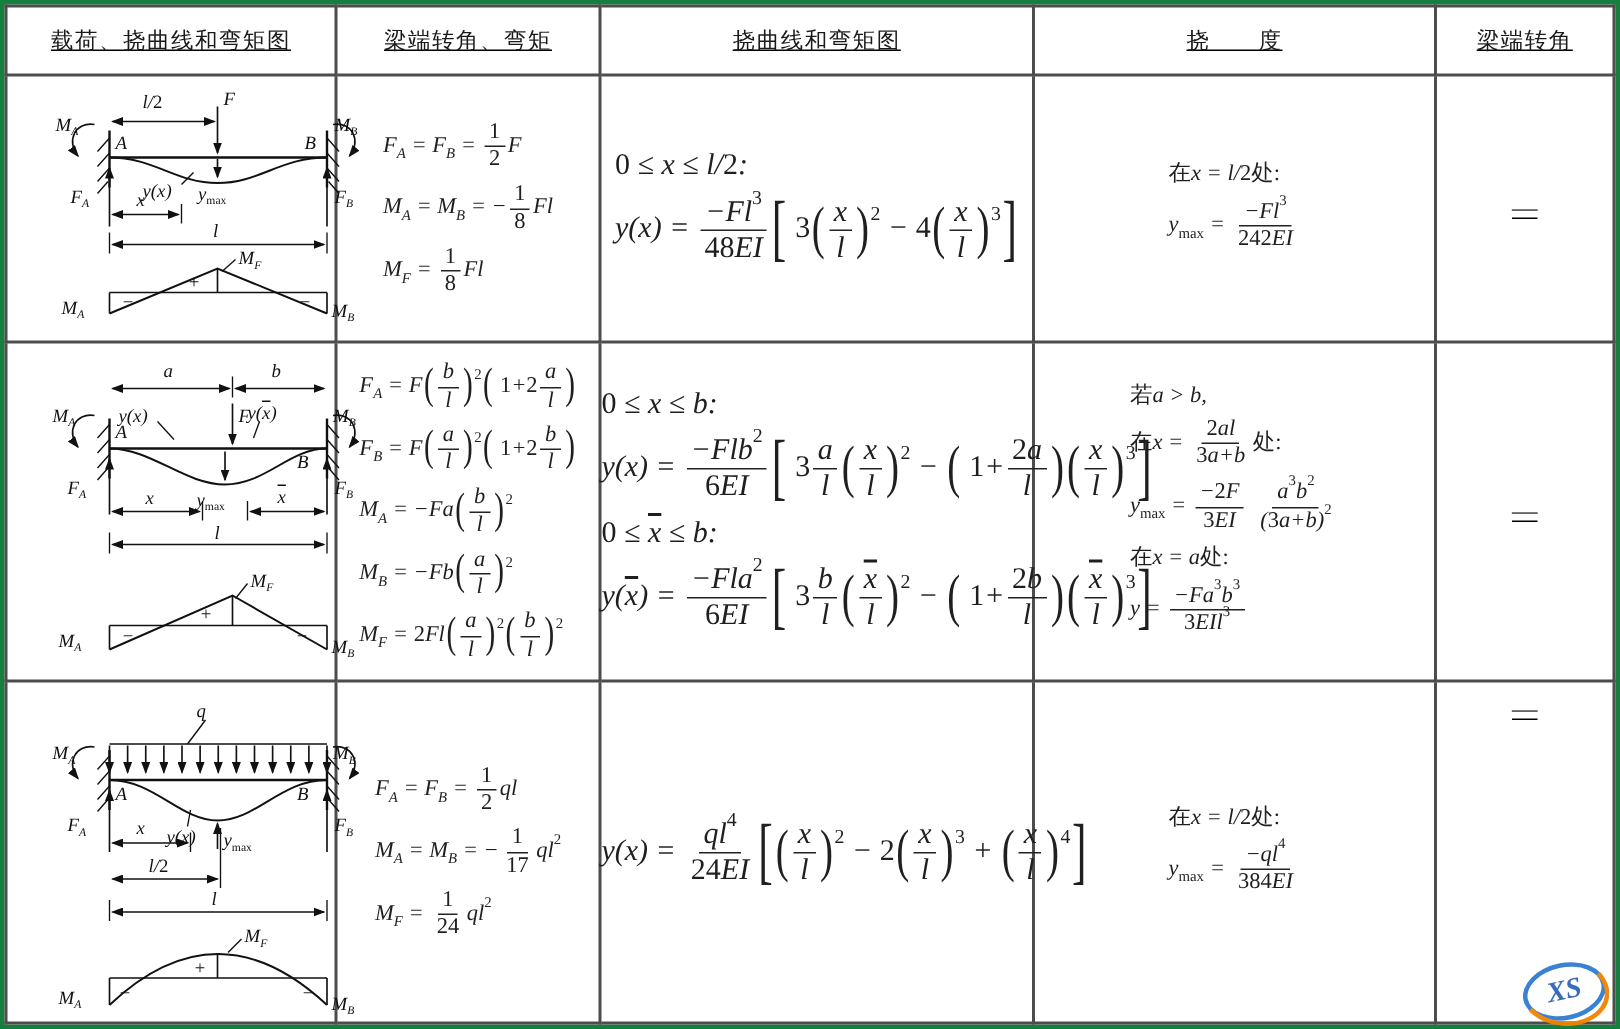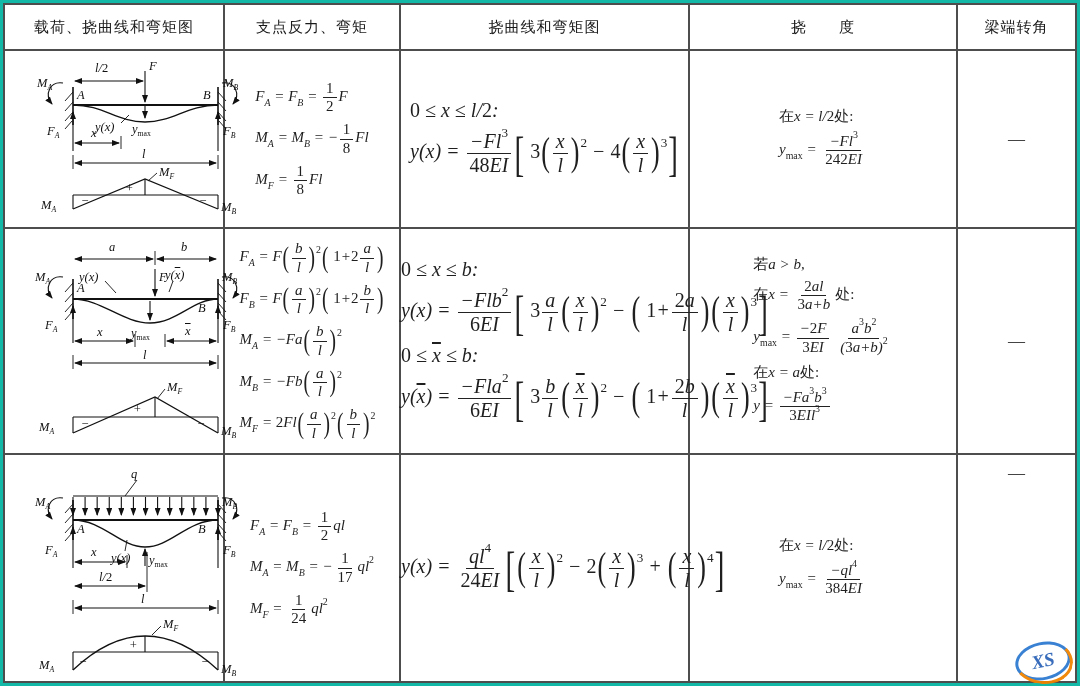--- a/index.html
+++ b/index.html
@@ -1,17 +1,17 @@
 <!DOCTYPE html>
 <html><head>
 <meta charset="utf-8">
 <style>
   html,body{margin:0;padding:0;background:#e9e9e9;}
-  .sheet{position:relative;width:1074px;height:680px;border:3px solid #14b8a6;background:#fff;
-         font-family:"Liberation Serif",serif;box-shadow:2px 2px 0 #b9b9b9;}
+  .sheet{position:relative;width:1074px;height:680px;border:3px solid #15803d;background:#fff;
+         font-family:"Liberation Serif",serif;box-shadow:2px 2px 0 #b9b9b9;text-decoration:underline;}
   table{width:100%;height:100%;border-collapse:collapse;table-layout:fixed;}
   th,td{border:2px solid #4d4d4d;vertical-align:middle;padding:0;}
   th{font-weight:normal;font-size:15px;color:#1a1a1a;letter-spacing:1px;}
   tr.hr{height:46px;}
   tr.r1{height:178px;}
   tr.r2{height:226px;}
   td.c1{text-align:center;padding-left:30px;}
   td.c2,td.c3,td.c4{text-align:center;}
   .inner{display:inline-block;text-align:left;}
   .fl{font-style:italic;font-size:15px;color:#1f1f1f;margin:7px 0;white-space:nowrap;line-height:1.25;}
@@ -54,21 +54,21 @@
   <colgroup>
     <col style="width:220px">
         <col style="width:176px">
         <col style="width:289px">
         <col style="width:268px">
         <col>
   </colgroup>
   <thead>
     <tr class="hr">
       <th>载荷、挠曲线和弯矩图</th>
-      <th>支点反力、弯矩</th>
+      <th>梁端转角、弯矩</th>
       <th>挠曲线和弯矩图</th>
       <th>挠　　度</th>
       <th>梁端转角</th>
     </tr>
   </thead>
   <tbody>
 
     <tr class="r1">
       <td class="c1">
         <div class="diag" id="diag1">

